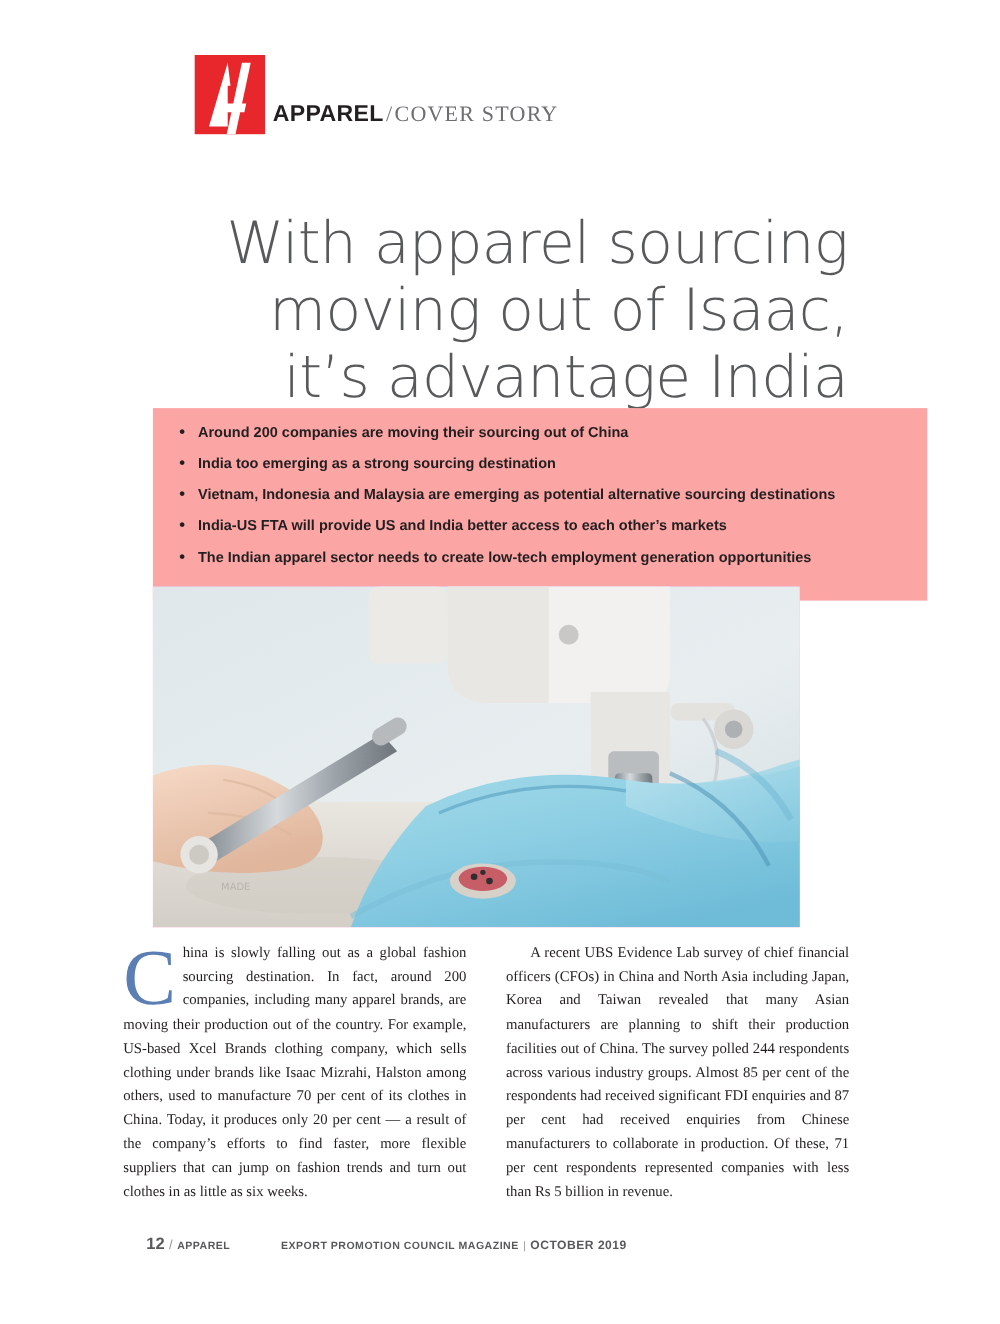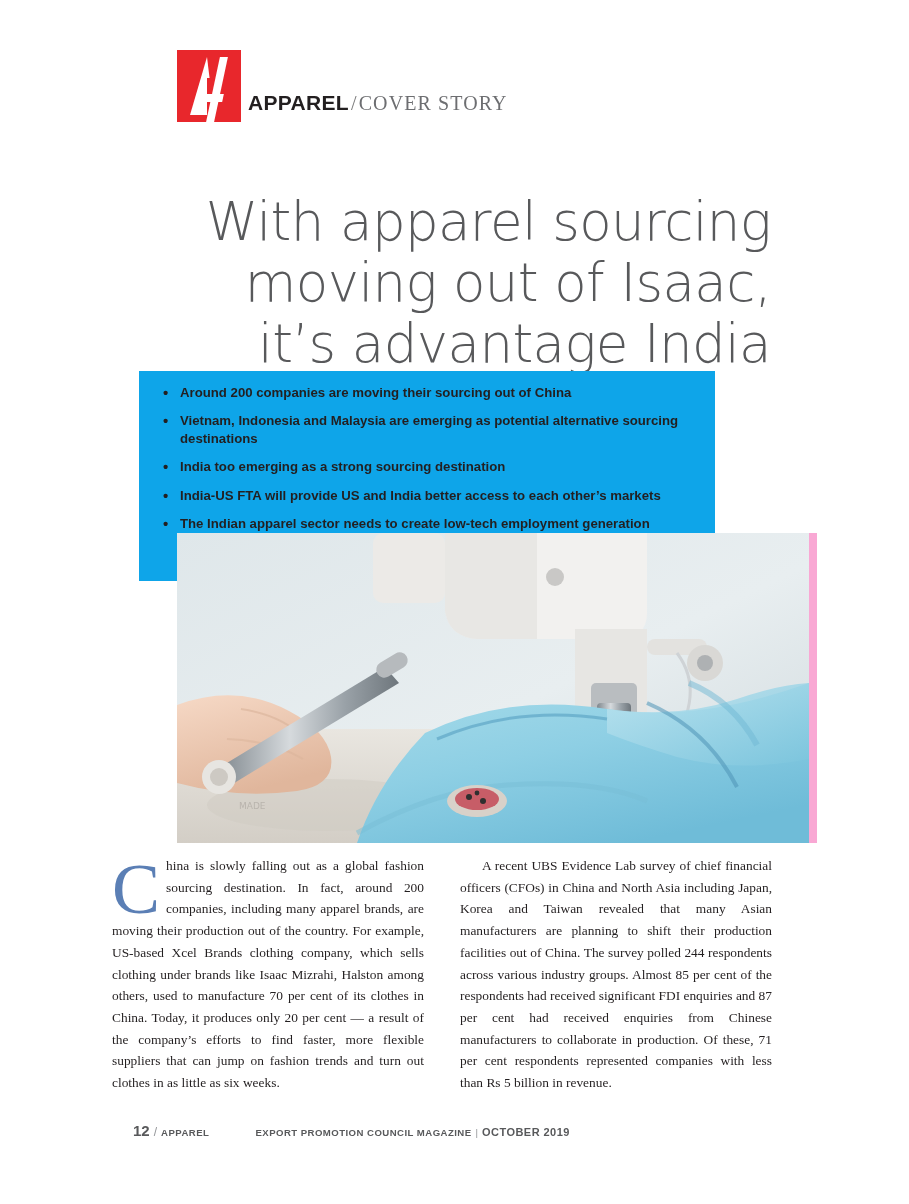--- a/index.html
+++ b/index.html
@@ -120,22 +120,22 @@
   .headline .l {
     display: block;
     white-space: nowrap;
   }
 
   
   .bullets {
     position: absolute;
     left: 139px;
     top: 371px;
-    width: 576px;
-    background: #0ea5e9;
+    width: 704px;
+    background: #fca5a5;
     box-sizing: border-box;
     padding: 13px 22px 15px 22px;
   }
   .bullets ul {
     margin: 0;
     padding: 0;
     list-style: none;
   }
   .bullets li {
     font-family: "Liberation Sans", sans-serif;
@@ -154,25 +154,24 @@
     left: 2px;
     top: -1px;
     font-size: 15px;
   }
 
   
   .photo {
     position: absolute;
     left: 139px;
     top: 533px;
-    width: 640px;
+    width: 588px;
     height: 310px;
     overflow: hidden;
     background: #f9a8d4;
-    margin-left: 38px;
   }
   .photo svg { display: block; }
 
   
   .body-cols {
     position: absolute;
     left: 112px;
     top: 855px;
     width: 660px;
     display: flex;
@@ -264,22 +263,22 @@
 
   <h1 class="headline">
     <span class="l">With apparel sourcing</span>
     <span class="l">moving out of Isaac,</span>
     <span class="l">it’s advantage India</span>
   </h1>
 
   <div class="bullets">
     <ul>
       <li>Around 200 companies are moving their sourcing out of China</li>
+      <li>India too emerging as a strong sourcing destination</li>
       <li>Vietnam, Indonesia and Malaysia are emerging as potential alternative sourcing destinations</li>
-      <li>India too emerging as a strong sourcing destination</li>
       <li>India-US FTA will provide US and India better access to each other’s markets</li>
       <li>The Indian apparel sector needs to create low-tech employment generation opportunities</li>
     </ul>
   </div>
 
   <div class="photo">
     <svg width="632" height="310" viewBox="0 0 632 310" xmlns="http://www.w3.org/2000/svg">
       <defs>
         <linearGradient id="bg" x1="0" y1="0" x2="1" y2="1">
           <stop offset="0" stop-color="#dfe7ea"></stop>

